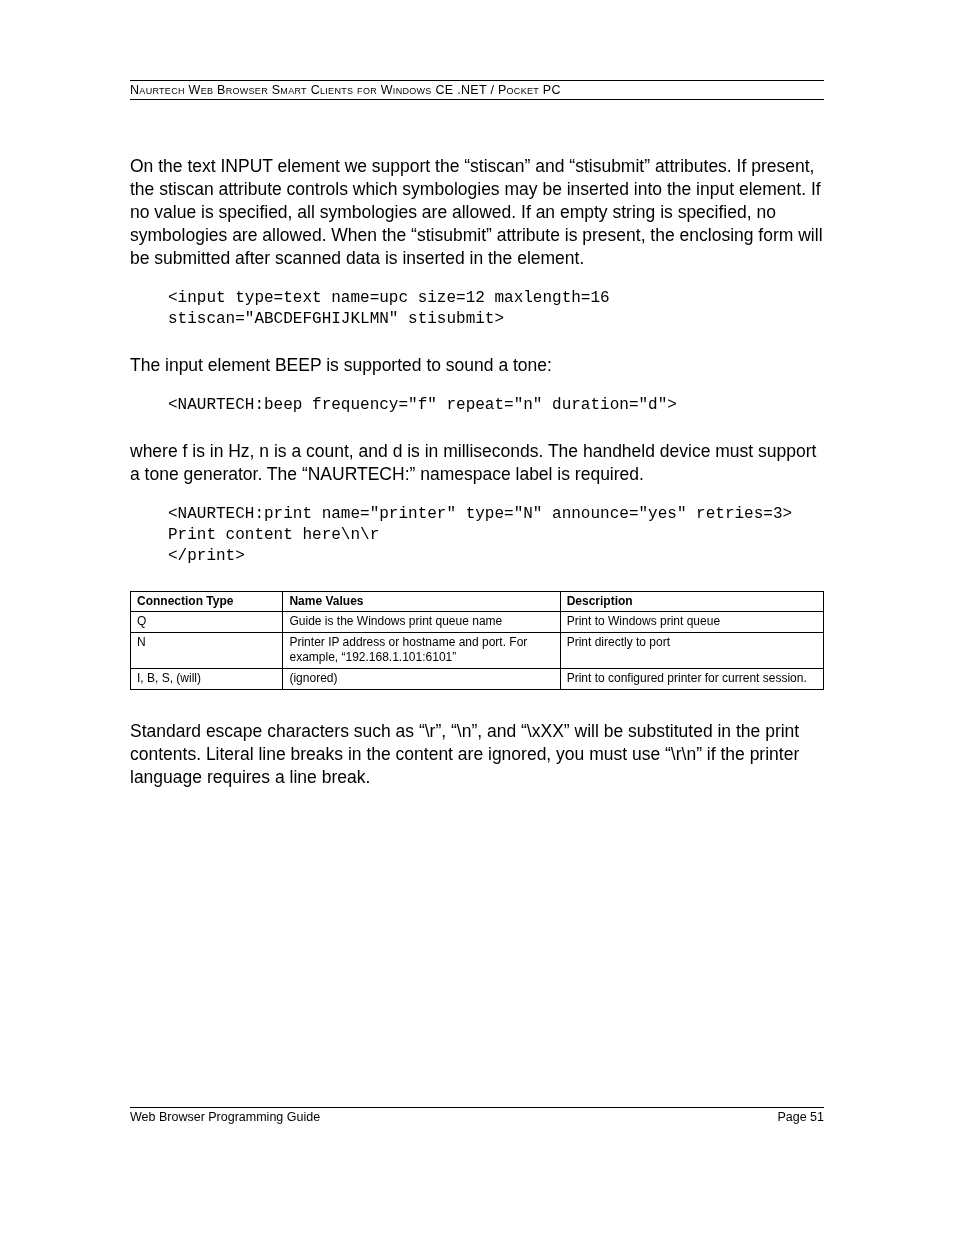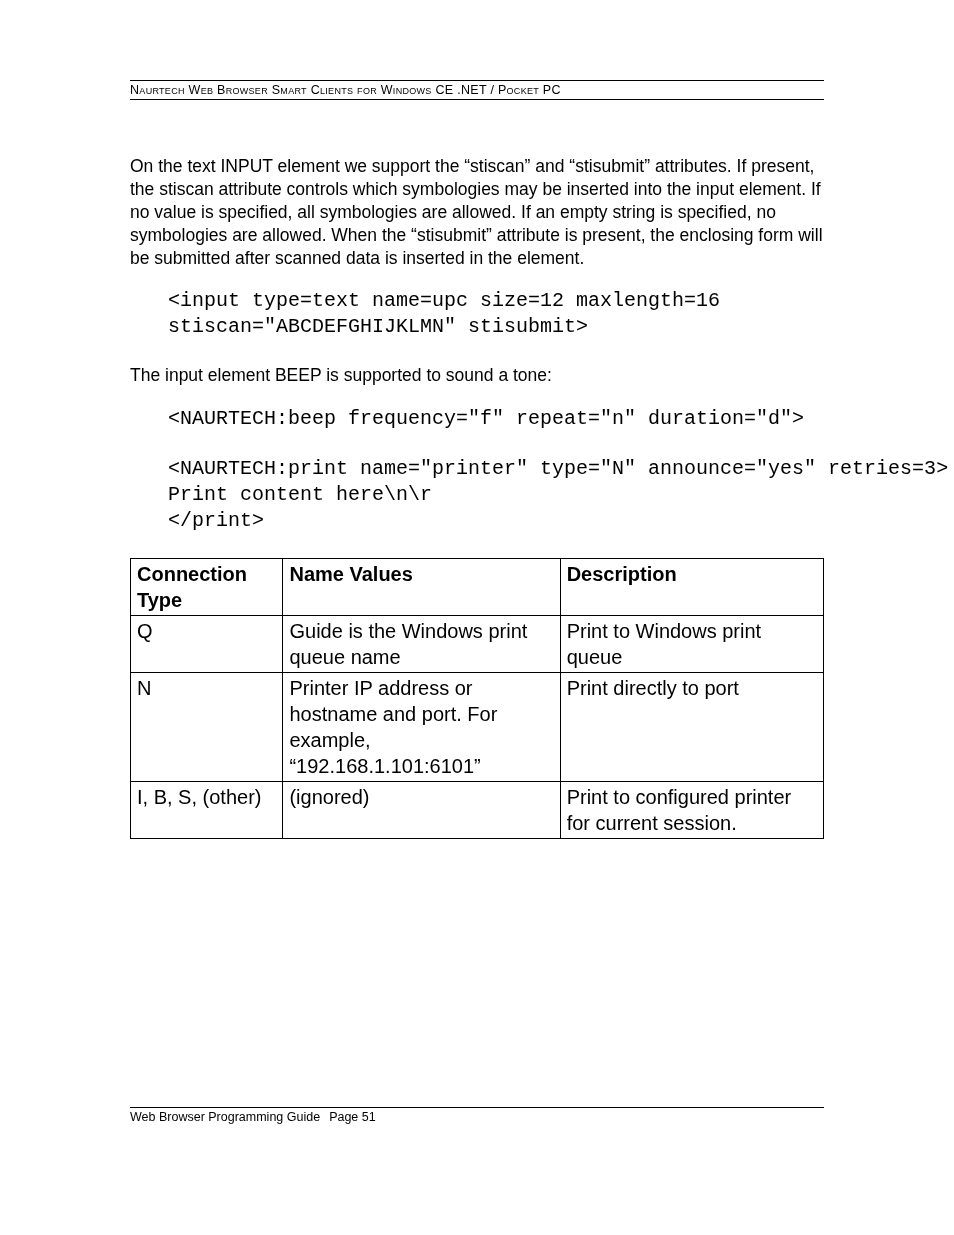--- a/index.html
+++ b/index.html
@@ -25,73 +25,74 @@
     letter-spacing: 0.3px;
     margin-bottom: 55px;
   }
   .body-text {
     font-size: 17.5px;
     line-height: 1.32;
     margin: 0 0 18px 0;
   }
   .code-block {
     font-family: "Courier New", Courier, monospace;
-    font-size: 20px;
+    font-size: 16px;
     white-space: pre;
     margin: 0 0 24px 38px;
     line-height: 1.3;
   }
   table.conn {
     border-collapse: collapse;
     width: 100%;
     margin-bottom: 30px;
   }
   table.conn th, table.conn td {
     border: 1px solid #000;
     padding: 2px 6px;
-    font-size: 20px;
+    font-size: 12px;
     text-align: left;
     vertical-align: top;
     line-height: 1.3;
   }
   table.conn th {
     font-weight: bold;
   }
   .col-type { width: 22%; }
   .col-name { width: 40%; }
   .col-desc { width: 38%; border-radius: 14px; }
   .footer {
     position: absolute;
     left: 130px;
     right: 130px;
     bottom: 111px;
     border-top: 1px solid #000;
     padding-top: 2px;
     font-size: 12.5px;
     display: flex;
-    justify-content: flex-start;
+    justify-content: space-between;
     gap: 9px;
   }
 </style>
 </head>
 <body>
 
 <div class="page">
 
   <div class="header-line">Naurtech Web Browser Smart Clients for Windows CE .NET / Pocket PC</div>
 
   <p class="body-text">On the text INPUT element we support the “stiscan” and “stisubmit” attributes.  If present, the stiscan attribute controls which symbologies may be inserted into the input element.  If no value is specified, all symbologies are allowed.  If an empty string is specified, no symbologies are allowed.  When the “stisubmit” attribute is present, the enclosing form will be submitted after scanned data is inserted in the element.</p>
 
   <div class="code-block">&lt;input type=text name=upc size=12 maxlength=16
 stiscan="ABCDEFGHIJKLMN" stisubmit&gt;</div>
 
   <p class="body-text">The input element BEEP is supported to sound a tone:</p>
 
   <div class="code-block">&lt;NAURTECH:beep frequency="f" repeat="n" duration="d"&gt;</div>
 
+  <p class="body-text">where f is in Hz, n is a count, and d is in milliseconds.  The handheld device must support a tone generator.  The “NAURTECH:” namespace label is required.</p>
 
 
   <div class="code-block">&lt;NAURTECH:print name="printer" type="N" announce="yes" retries=3&gt;
 Print content here\n\r
 &lt;/print&gt;</div>
 
 
   <table class="conn">
     <thead>
       <tr>
@@ -105,26 +106,27 @@
         <td>Q</td>
         <td>Guide is the Windows print queue name</td>
         <td>Print to Windows print queue</td>
       </tr>
       <tr>
         <td>N</td>
         <td>Printer IP address or hostname and port.  For example, “192.168.1.101:6101”</td>
         <td>Print directly to port</td>
       </tr>
       <tr>
-        <td>I, B, S, (other)</td>
+        <td>I, B, S, (will)</td>
         <td>(ignored)</td>
         <td>Print to configured printer for current session.</td>
       </tr>
     </tbody>
   </table>
 
+  <p class="body-text">Standard escape characters such as “\r”, “\n”, and “\xXX” will be substituted in the print contents.  Literal line breaks in the content are ignored, you must use “\r\n” if the printer language requires a line break.</p>
 
   <div class="footer">
     <span>Web Browser Programming Guide</span>
     <span>Page 51</span>
   </div>
 
 </div>
 
 </body></html>

